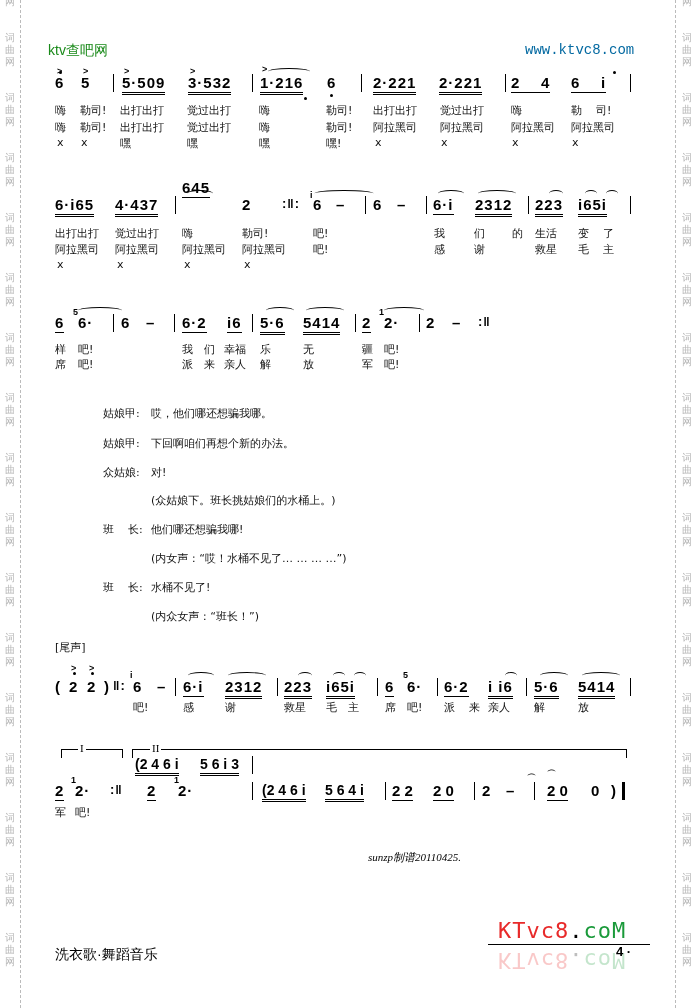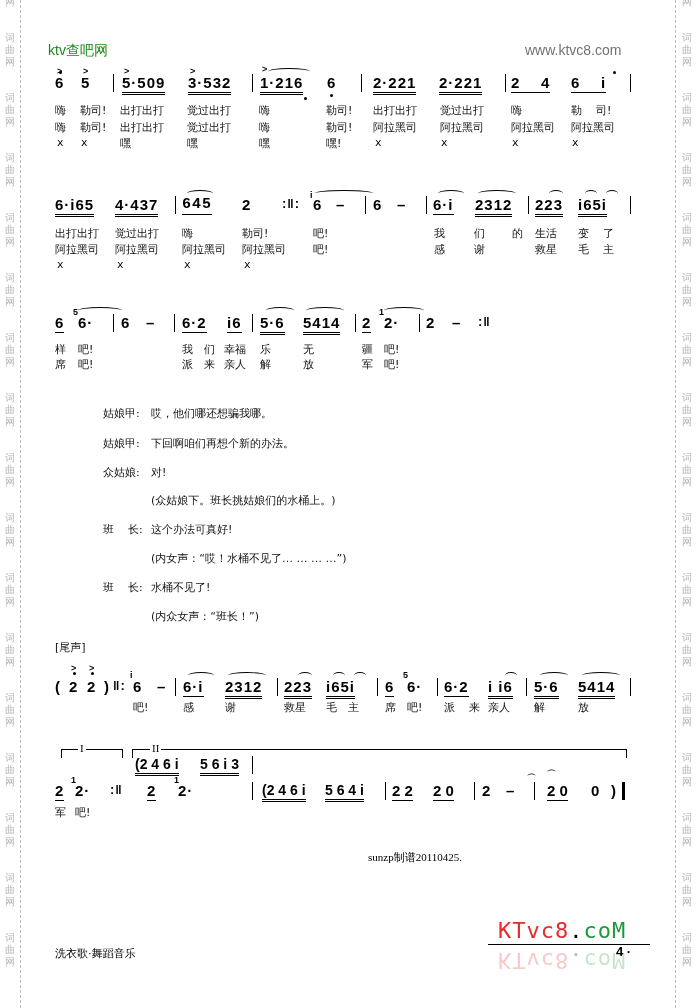--- a/index.html
+++ b/index.html
@@ -2,35 +2,35 @@
 <html><head>
 <meta charset="utf-8">
 <style>
   html, body { margin:0; padding:0; }
   body { width:697px; height:1008px; background:#ffffff; position:relative; overflow:hidden; font-family:"DejaVu Sans", sans-serif; color:#000; }
   .margin { position:absolute; top:0; width:20px; height:1008px; }
   .margin.left { left:0; border-right:1px dashed #bbb; }
   .margin.right { left:675px; border-left:1px dashed #bbb; }
   .wm { position:absolute; font-size:10px; color:#b8b8b8; width:16px; text-align:center; line-height:12px; }
   .brand { position:absolute; left:48px; top:42px; font-size:14px; color:#1a8a1a; font-family:"Liberation Sans", sans-serif; }
-  .site { position:absolute; left:525px; top:42px; font-size:14px; color:#737373; font-family:Liberation Sans, sans-serif;text-align:right; }
+  .site { position:absolute; left:525px; top:42px; font-size:14px; color:#0369a1; font-family:Liberation Mono, monospace;text-align:right; }
   .n { position:absolute; font-family:"Liberation Sans", sans-serif; font-weight:bold; font-size:15px; white-space:pre; letter-spacing:1px; }
   .ul1 { border-bottom:1.5px solid #000; padding-bottom:1px; }
   .ul2 { border-bottom:3.5px double #000; padding-bottom:1px; }
   .bar { position:absolute; width:0; height:18px; border-left:1.5px solid #000; }
   .lyr { position:absolute; font-size:11px; white-space:pre; color:#111; }
   .dlg { position:absolute; font-size:11px; white-space:pre; color:#111; }
   .slur { position:absolute; border-top:1px solid #000; border-radius:50% 50% 0 0; height:6px; }
   .dot { position:absolute; width:3px; height:3px; background:#000; border-radius:50%; }
   .small { position:absolute; font-size:9px; font-weight:bold; font-family:"Liberation Sans", sans-serif; }
   .volta { position:absolute; border-top:1px solid #000; border-left:1px solid #000; height:8px; }
   .volta-r { border-right:1px solid #000; }
   .vlabel { position:absolute; font-size:11px; font-family:"Liberation Serif", serif; background:#fff; padding:0 2px; }
-  .credit { position:absolute; left:368px; top:850px; font-size:11px; font-family:"Liberation Serif", serif; }
-  .footer { position:absolute; left:55px; top:946px; font-size:11px; font-family:Liberation Sans, sans-serif; }
+  .credit { position:absolute; left:368px; top:850px; font-size:11px; font-family:"Liberation Serif", serif;font-style:italic; }
+  .footer { position:absolute; left:55px; top:946px; font-size:14px; font-family:Liberation Sans, sans-serif; }
   .logo { position:absolute; left:498px; top:918px; font-family:"DejaVu Sans Mono", monospace; font-size:22px; letter-spacing:1px; }
   .logo .r { color:#e82a2a; } .logo .g { color:#1a9a3a; }
   .logo-refl { position:absolute; left:498px; top:948px; font-family:"DejaVu Sans Mono", monospace; font-size:22px; letter-spacing:1px; transform:scaleY(-1); opacity:0.25; }
   .logo-refl .r { color:#e82a2a; } .logo-refl .g { color:#1a9a3a; }
   .footline { position:absolute; left:488px; top:944px; width:162px; border-top:1.5px solid #000; }
   .pagenum { position:absolute; left:616px; top:944px; font-size:13px; font-weight:bold; font-family:"Liberation Sans", sans-serif; }
   .endbar { position:absolute; width:3px; height:18px; background:#000; }
 </style>
 </head>
 <body>
@@ -202,21 +202,21 @@
   <span class="lyr" style="left:441px;top:136px;">x</span>
   <span class="lyr" style="left:512px;top:136px;">x</span>
   <span class="lyr" style="left:572px;top:136px;">x</span>
 </div>
 
 <div>
   <span class="n ul2" style="left:55px;top:196px;">6·i65</span>
   <span class="n ul2" style="left:115px;top:196px;">4·437</span>
   <div class="bar" style="left:175px;top:196px;"></div>
   <div class="slur" style="left:187px;top:190px;width:26px;"></div>
-  <span class="n ul1" style="left:182px;top:196px;font-family:Liberation Mono, monospace;">645</span>
+  <span class="n ul1" style="left:182px;top:179px;">645</span>
   <span class="n" style="left:242px;top:196px;">2</span>
   <span class="n" style="left:282px;top:196px;font-size:13px;">:‖:</span>
   <span class="small" style="left:310px;top:190px;">i</span>
   <div class="slur" style="left:314px;top:190px;width:60px;"></div>
   <span class="n" style="left:313px;top:196px;">6</span>
   <span class="n" style="left:336px;top:196px;">–</span>
   <div class="bar" style="left:365px;top:196px;"></div>
   <span class="n" style="left:373px;top:196px;">6</span>
   <span class="n" style="left:397px;top:196px;">–</span>
   <div class="bar" style="left:426px;top:196px;"></div>
@@ -310,21 +310,21 @@
 
 <div>
   <span class="dlg" style="left:103px;top:406px;">姑娘甲:</span>
   <span class="dlg" style="left:151px;top:406px;">哎，他们哪还想骗我哪。</span>
   <span class="dlg" style="left:103px;top:436px;">姑娘甲:</span>
   <span class="dlg" style="left:151px;top:436px;">下回啊咱们再想个新的办法。</span>
   <span class="dlg" style="left:103px;top:465px;">众姑娘:</span>
   <span class="dlg" style="left:151px;top:465px;">对!</span>
   <span class="dlg" style="left:151px;top:493px;">(众姑娘下。班长挑姑娘们的水桶上。)</span>
   <span class="dlg" style="left:103px;top:522px;">班    长:</span>
-  <span class="dlg" style="left:151px;top:522px;">这个办法可真好!</span>
+  <span class="dlg" style="left:151px;top:522px;">他们哪还想骗我哪!</span>
   <span class="dlg" style="left:151px;top:551px;">(内女声：“哎！水桶不见了… … … …”)</span>
   <span class="dlg" style="left:103px;top:580px;">班    长:</span>
   <span class="dlg" style="left:151px;top:580px;">水桶不见了!</span>
   <span class="dlg" style="left:151px;top:609px;">(内众女声：“班长！”)</span>
 </div>
 
 <span class="dlg" style="left:55px;top:640px;">[尾声]</span>
 
 <div>
   <span class="n" style="left:55px;top:678px;">(</span>

